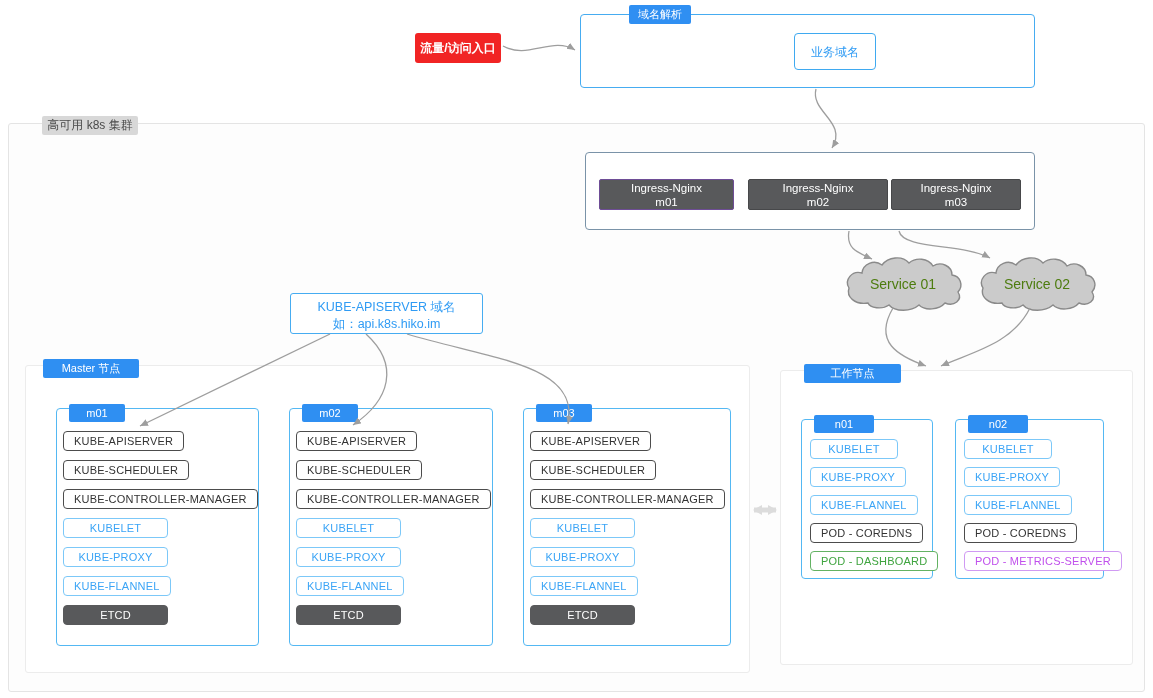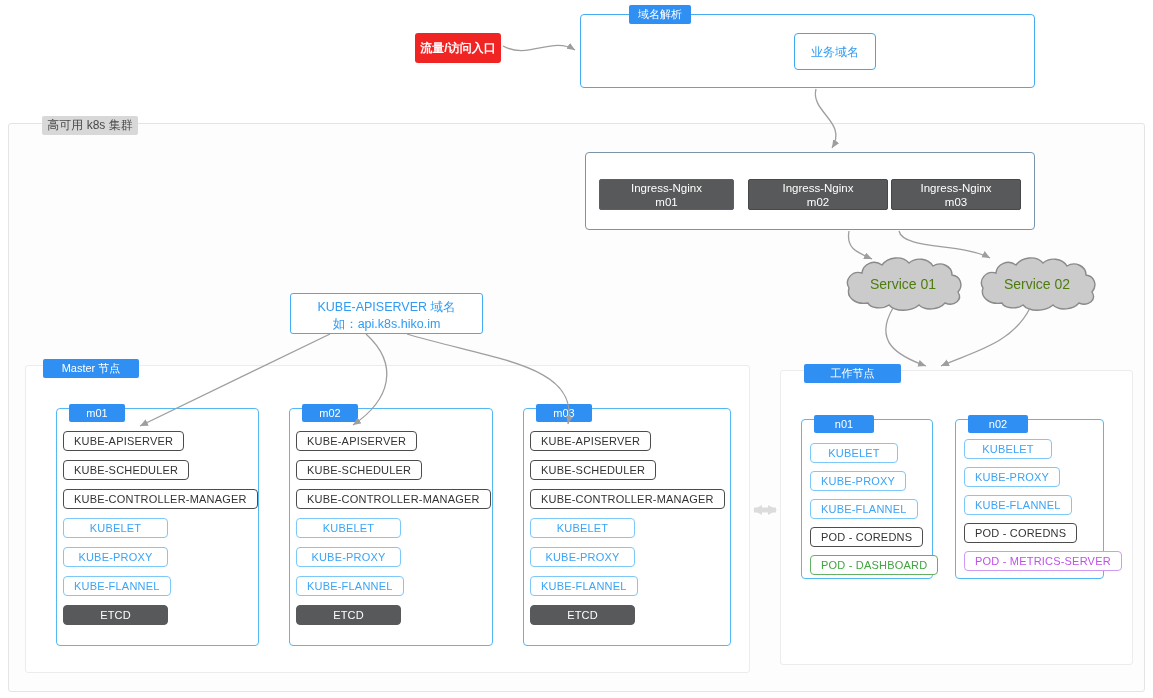--- a/index.html
+++ b/index.html
@@ -132,21 +132,21 @@
       <div class="comp blue">KUBELET</div>
       <div class="comp blue">KUBE-PROXY</div>
       <div class="comp blue">KUBE-FLANNEL</div>
       <div class="comp dark">ETCD</div>
     </div>
   </div>
 
   <div class="section worker-section">
     <div class="tag blue-tag" style="left:23px; top:-7px; width:97px; height:19px;">工作节点</div>
 
-    <div class="node worker-node" style="left:20px; top:48px; width:132px;justify-content:center;">
+    <div class="node worker-node" style="left:20px; top:48px; width:132px;">
       <div class="node-tag" style="left:12px; width:60px;">n01</div>
       <div class="comp blue">KUBELET</div>
       <div class="comp blue">KUBE-PROXY</div>
       <div class="comp blue">KUBE-FLANNEL</div>
       <div class="comp plain">POD - COREDNS</div>
       <div class="comp green">POD - DASHBOARD</div>
     </div>
 
     <div class="node worker-node" style="left:174px; top:48px; width:149px;">
       <div class="node-tag" style="left:12px; width:60px;">n02</div>

